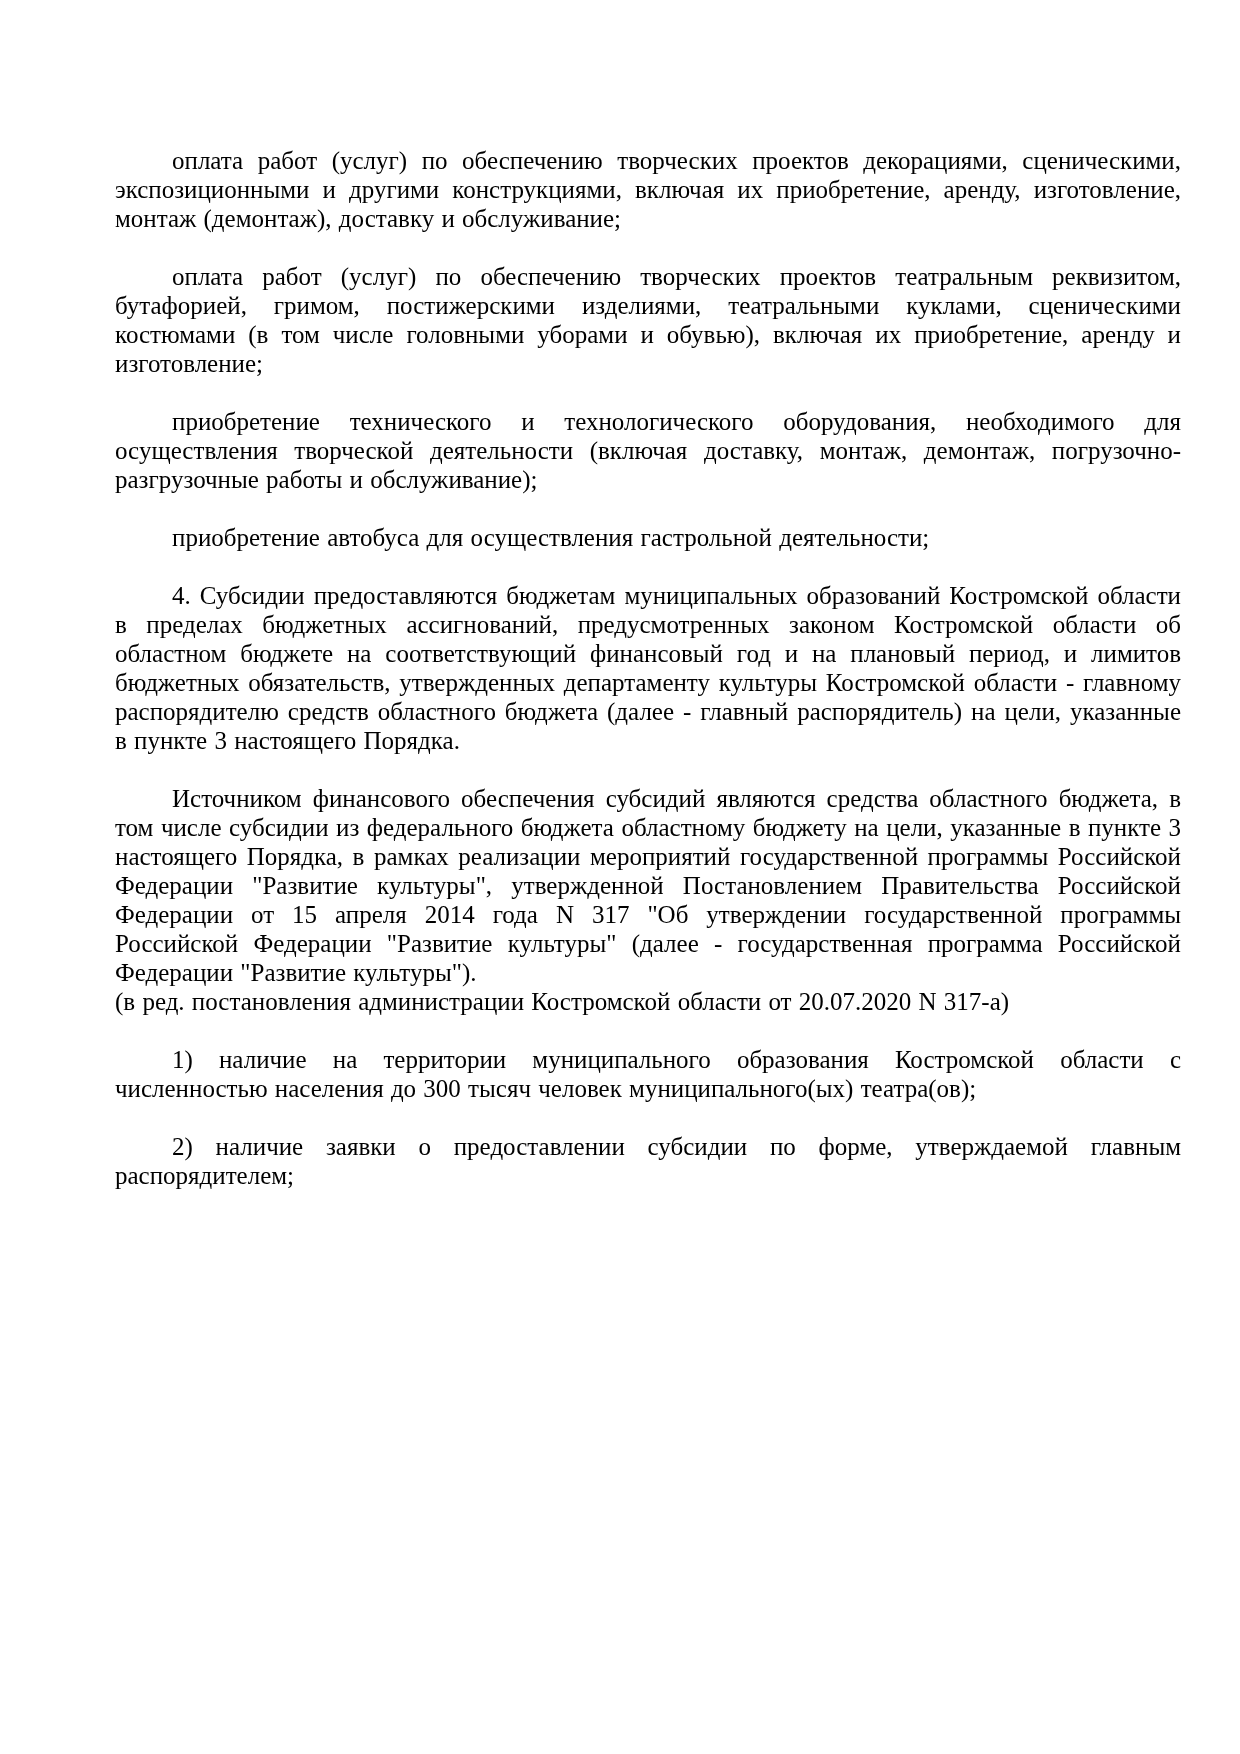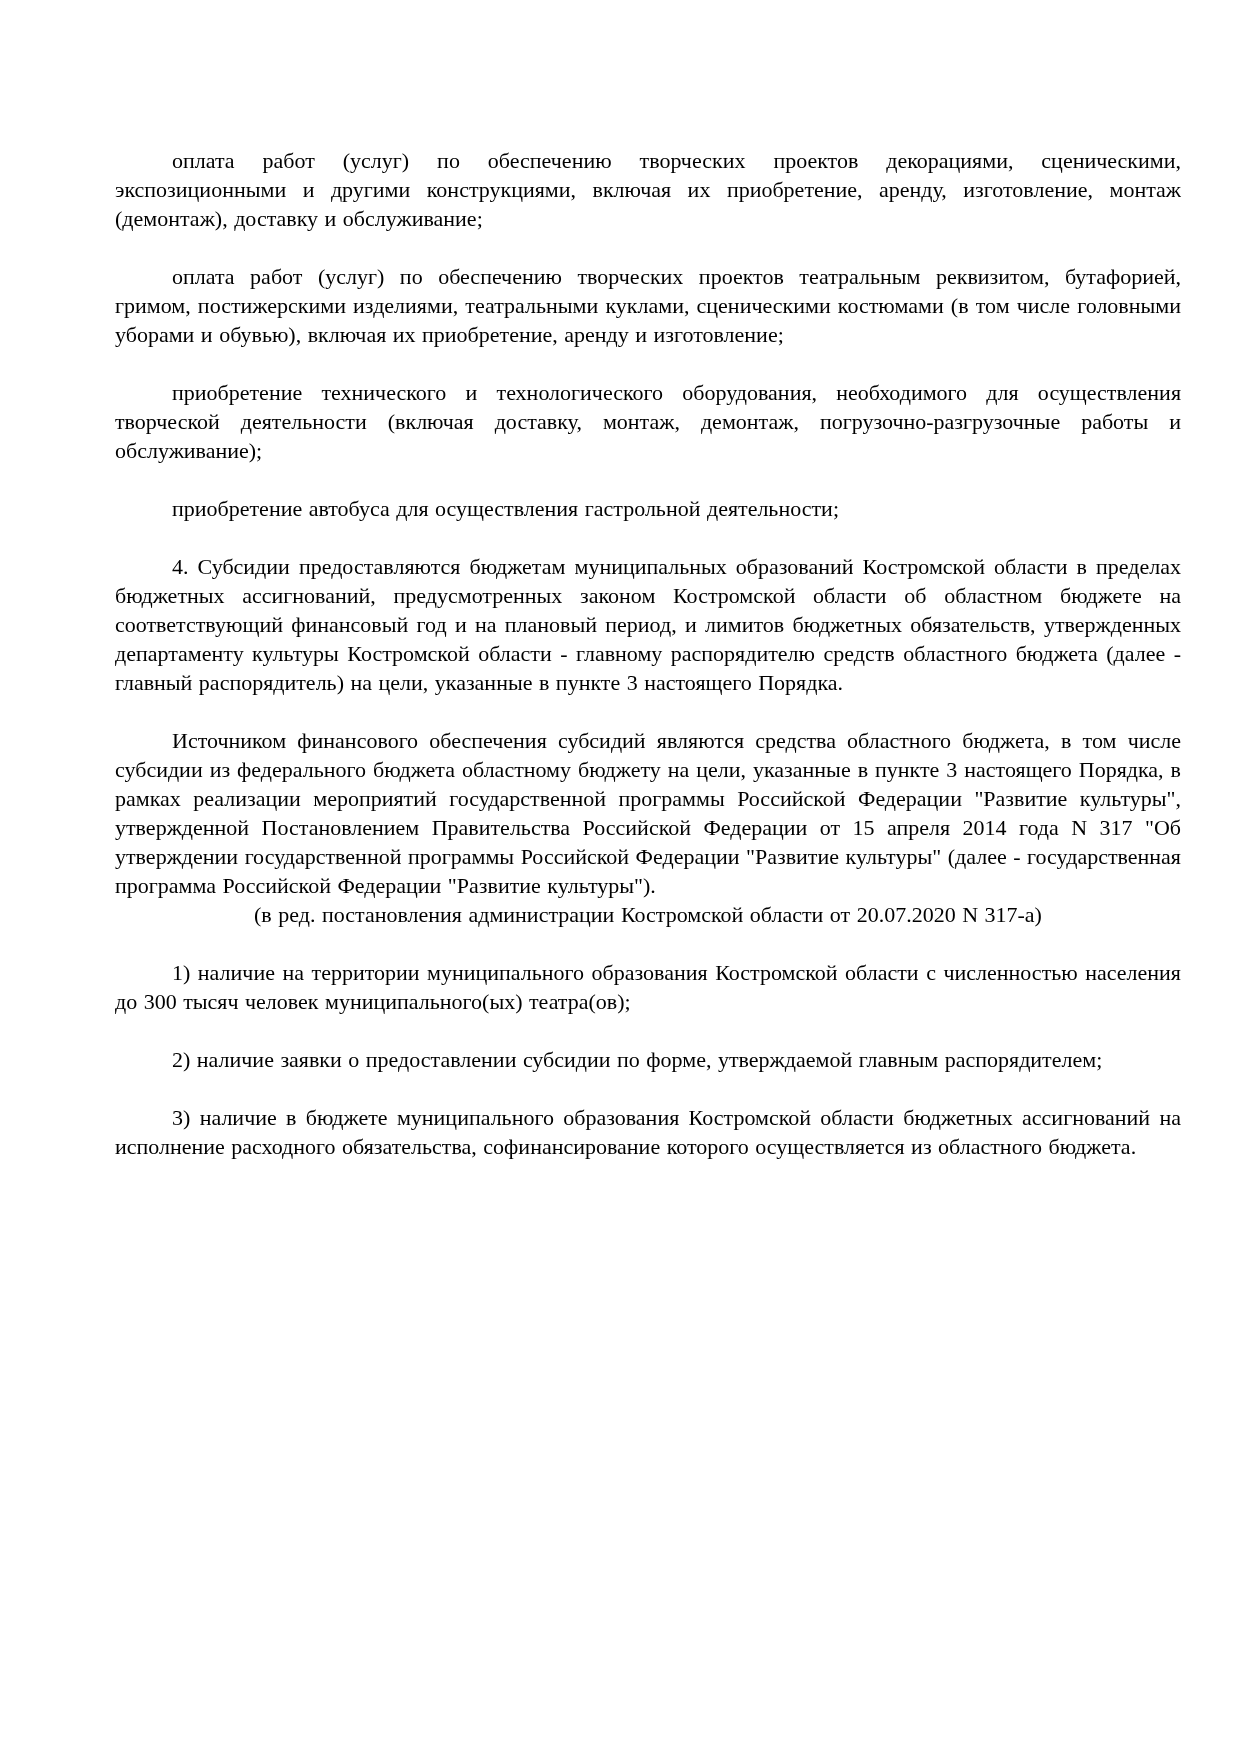--- a/index.html
+++ b/index.html
@@ -23,43 +23,42 @@
     overflow: hidden;
   }
   .doc {
     position: absolute;
     left: 115px;
     top: 146px;
     width: 1066px;
     color: #000000;
   }
   .para {
-    font-size: 22px;
+    font-size: 25px;
     line-height: 29px;
     text-align: justify;
     margin: 0 0 29px 0;
     word-spacing: 1px;
   }
   .para.indent {
     text-indent: 57px;
   }
   .para.attached {
     margin-top: -29px; 
-    text-align: center;
+    text-align: left;
   }
 </style>
 </head>
 <body>
 
 <div class="page">
   <div class="doc" id="doc-body">
       <p class="para indent">оплата работ (услуг) по обеспечению творческих проектов декорациями, сценическими, экспозиционными и другими конструкциями, включая их приобретение, аренду, изготовление, монтаж (демонтаж), доставку и обслуживание;</p>
       <p class="para indent">оплата работ (услуг) по обеспечению творческих проектов театральным реквизитом, бутафорией, гримом, постижерскими изделиями, театральными куклами, сценическими костюмами (в том числе головными уборами и обувью), включая их приобретение, аренду и изготовление;</p>
       <p class="para indent">приобретение технического и технологического оборудования, необходимого для осуществления творческой деятельности (включая доставку, монтаж, демонтаж, погрузочно-разгрузочные работы и обслуживание);</p>
       <p class="para indent">приобретение автобуса для осуществления гастрольной деятельности;</p>
       <p class="para indent">4. Субсидии предоставляются бюджетам муниципальных образований Костромской области в пределах бюджетных ассигнований, предусмотренных законом Костромской области об областном бюджете на соответствующий финансовый год и на плановый период, и лимитов бюджетных обязательств, утвержденных департаменту культуры Костромской области - главному распорядителю средств областного бюджета (далее - главный распорядитель) на цели, указанные в пункте 3 настоящего Порядка.</p>
       <p class="para indent">Источником финансового обеспечения субсидий являются средства областного бюджета, в том числе субсидии из федерального бюджета областному бюджету на цели, указанные в пункте 3 настоящего Порядка, в рамках реализации мероприятий государственной программы Российской Федерации "Развитие культуры", утвержденной Постановлением Правительства Российской Федерации от 15 апреля 2014 года N 317 "Об утверждении государственной программы Российской Федерации "Развитие культуры" (далее - государственная программа Российской Федерации "Развитие культуры").</p>
       <p class="para attached">(в ред. постановления администрации Костромской области от 20.07.2020 N 317-а)</p>
       <p class="para indent">1) наличие на территории муниципального образования Костромской области с численностью населения до 300 тысяч человек муниципального(ых) театра(ов);</p>
       <p class="para indent">2) наличие заявки о предоставлении субсидии по форме, утверждаемой главным распорядителем;</p>
-      <p class="para indent">3) наличие в бюджете муниципального образования Костромской области бюджетных ассигнований на исполнение расходного обязательства, софинансирование которого осуществляется из областного бюджета.</p>
     </div>
 </div>
 
 </body></html>

